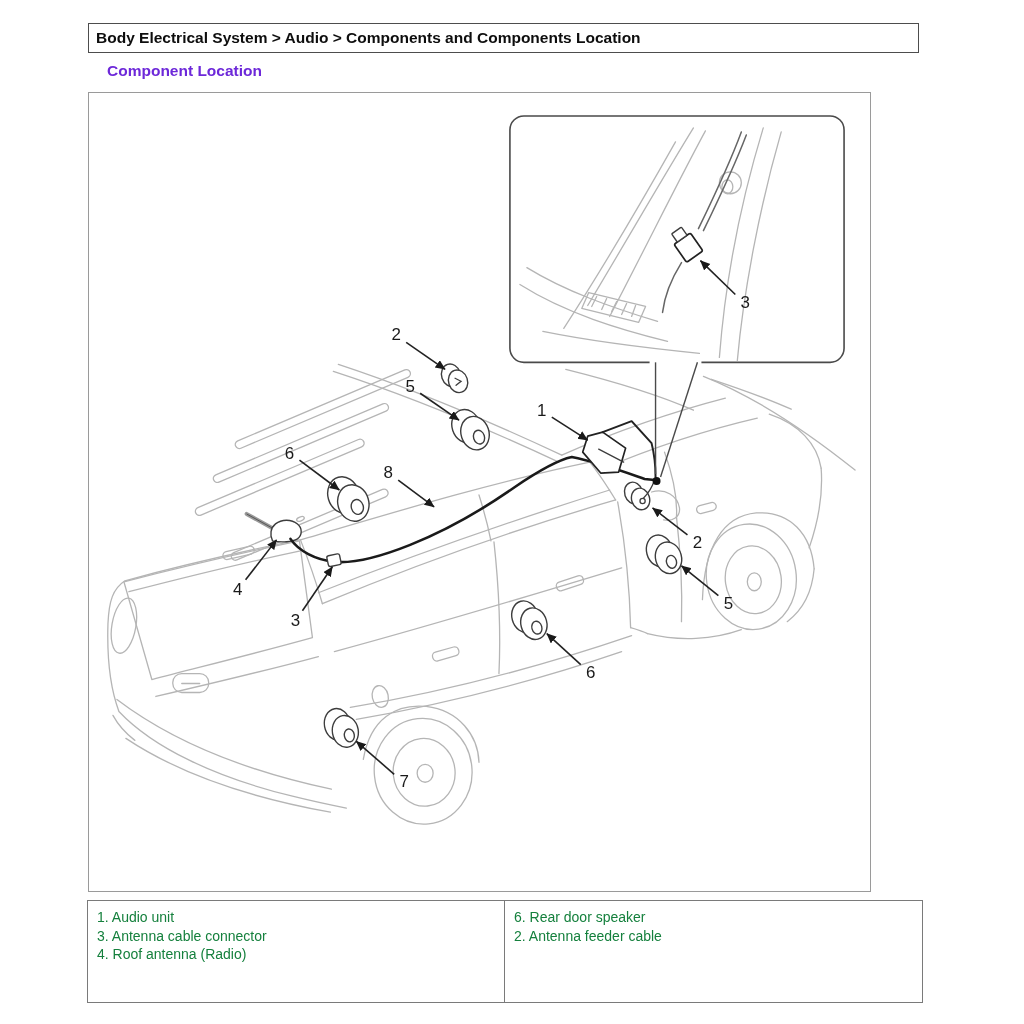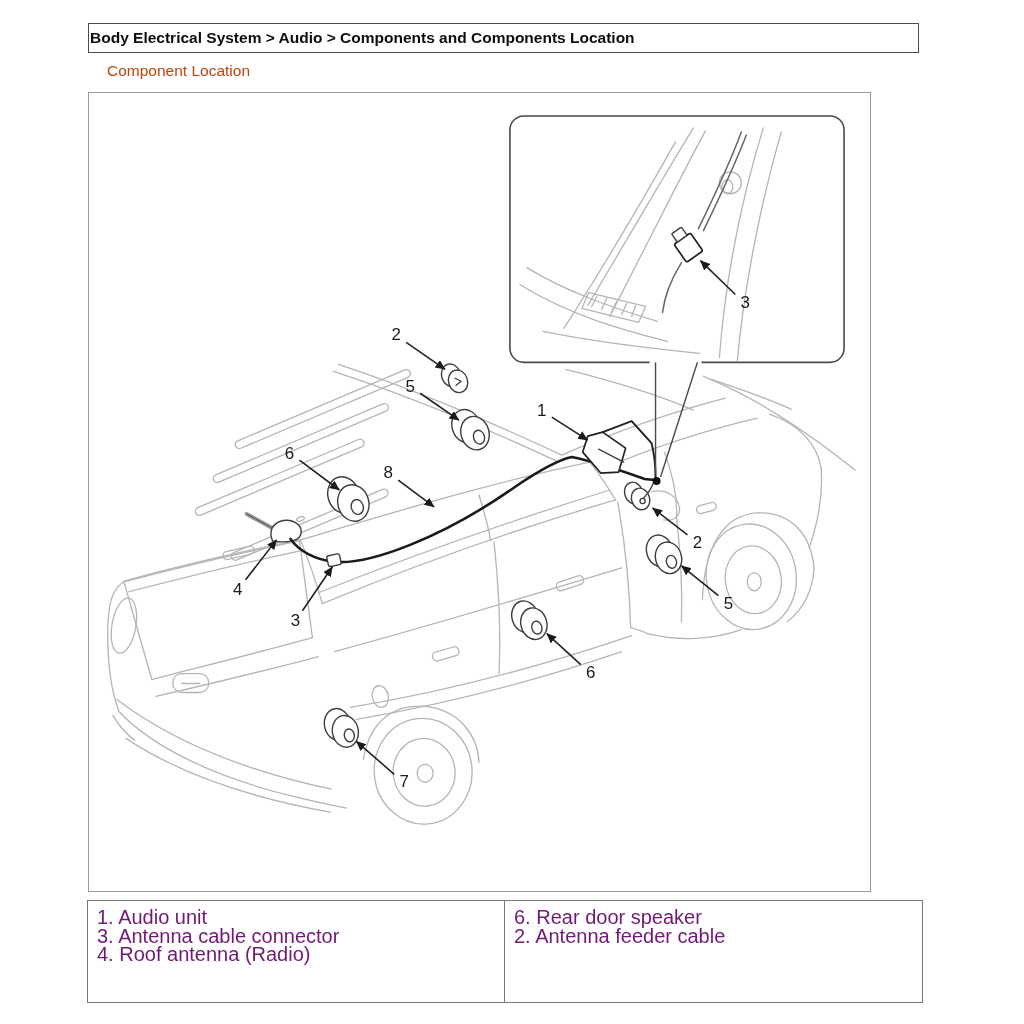--- a/index.html
+++ b/index.html
@@ -1,28 +1,28 @@
 <!DOCTYPE html>
 <html><head>
 <meta charset="utf-8">
 <style>
   html,body{margin:0;padding:0;background:#ffffff;}
   .page{position:relative;width:1024px;height:1024px;background:#ffffff;
         font-family:"Liberation Sans",sans-serif;overflow:hidden;}
   .breadcrumb-bar{position:absolute;left:88px;top:23px;width:831px;height:30px;
         border:1.5px solid #4d4d4d;box-sizing:border-box;display:flex;align-items:center;
-        padding-left:1px;font-weight:bold;font-size:15.5px;color:#0d0d0d;background:#fff;}
-  .section-title{position:absolute;left:107px;top:62px;font-weight:normal;
-        font-size:15.5px;color:#c2410c;}
+        padding-left:7px;font-weight:bold;font-size:15.5px;color:#0d0d0d;background:#fff;}
+  .section-title{position:absolute;left:107px;top:62px;font-weight:bold;
+        font-size:15.5px;color:#6d28d9;}
   .figure-box{position:absolute;left:88px;top:92px;width:783px;height:800px;
         border:1px solid #9a9a9a;box-sizing:border-box;background:#fff;}
   .figure-box svg{display:block;width:100%;height:100%;}
   .legend-table{position:absolute;left:87px;top:900px;width:836px;height:103px;
         border:1.2px solid #7a7a7a;box-sizing:border-box;display:flex;background:#fff;}
-  .legend-col{box-sizing:border-box;padding:7px 4px 0 9px;font-size:20px;color:#701a75;}
+  .legend-col{box-sizing:border-box;padding:7px 4px 0 9px;font-size:14px;color:#15803d;}
   .legend-col.left{width:417px;border-right:1.2px solid #7a7a7a;}
   .legend-col.right{flex:1;}
   .legend-item{line-height:18.6px;white-space:nowrap;}
 
   
   .ln{fill:none;stroke:#b5b5b5;stroke-width:1.3;stroke-linecap:round;stroke-linejoin:round;}
   .cmp{fill:#ffffff;stroke:#3d3d3d;stroke-width:1.4;}
   .cmpl{fill:none;stroke:#3d3d3d;stroke-width:1.3;stroke-linecap:round;}
   .cable{fill:none;stroke:#1a1a1a;stroke-width:2.6;stroke-linecap:round;}
   .dk{fill:#ffffff;stroke:#222222;stroke-width:1.7;stroke-linejoin:round;}

